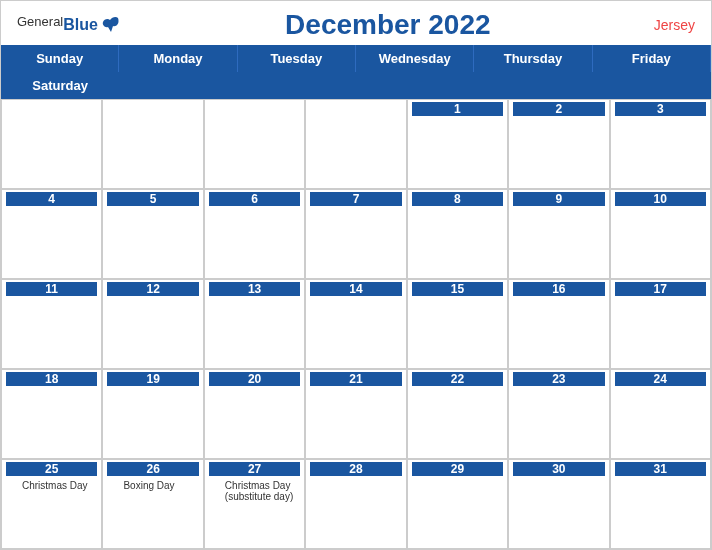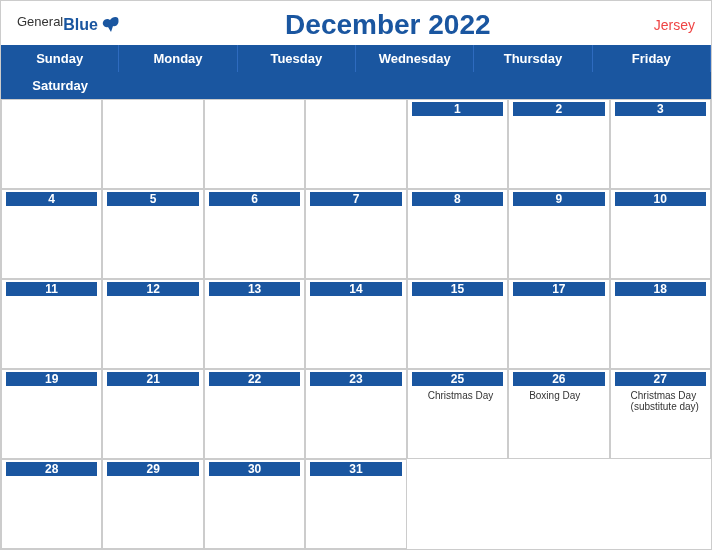--- a/index.html
+++ b/index.html
@@ -186,36 +186,45 @@
       <div class="calendar-cell">
         <span class="cell-number">13</span>
       </div>
       <div class="calendar-cell">
         <span class="cell-number">14</span>
       </div>
       <div class="calendar-cell">
         <span class="cell-number">15</span>
       </div>
       <div class="calendar-cell">
+        <span class="cell-number">16</span>
+      </div>
+      <div class="calendar-cell">
         <span class="cell-number">17</span>
       </div>
       <div class="calendar-cell">
         <span class="cell-number">18</span>
       </div>
       <div class="calendar-cell">
         <span class="cell-number">19</span>
       </div>
       <div class="calendar-cell">
+        <span class="cell-number">20</span>
+      </div>
+      <div class="calendar-cell">
         <span class="cell-number">21</span>
       </div>
       <div class="calendar-cell">
         <span class="cell-number">22</span>
       </div>
       <div class="calendar-cell">
         <span class="cell-number">23</span>
+      </div>
+      <div class="calendar-cell">
+        <span class="cell-number">24</span>
       </div>
       <div class="calendar-cell">
         <span class="cell-number">25</span>
         <div class="cell-event">Christmas Day</div>
       </div>
       <div class="calendar-cell">
         <span class="cell-number">26</span>
         <div class="cell-event">Boxing Day</div>
       </div>
       <div class="calendar-cell">

